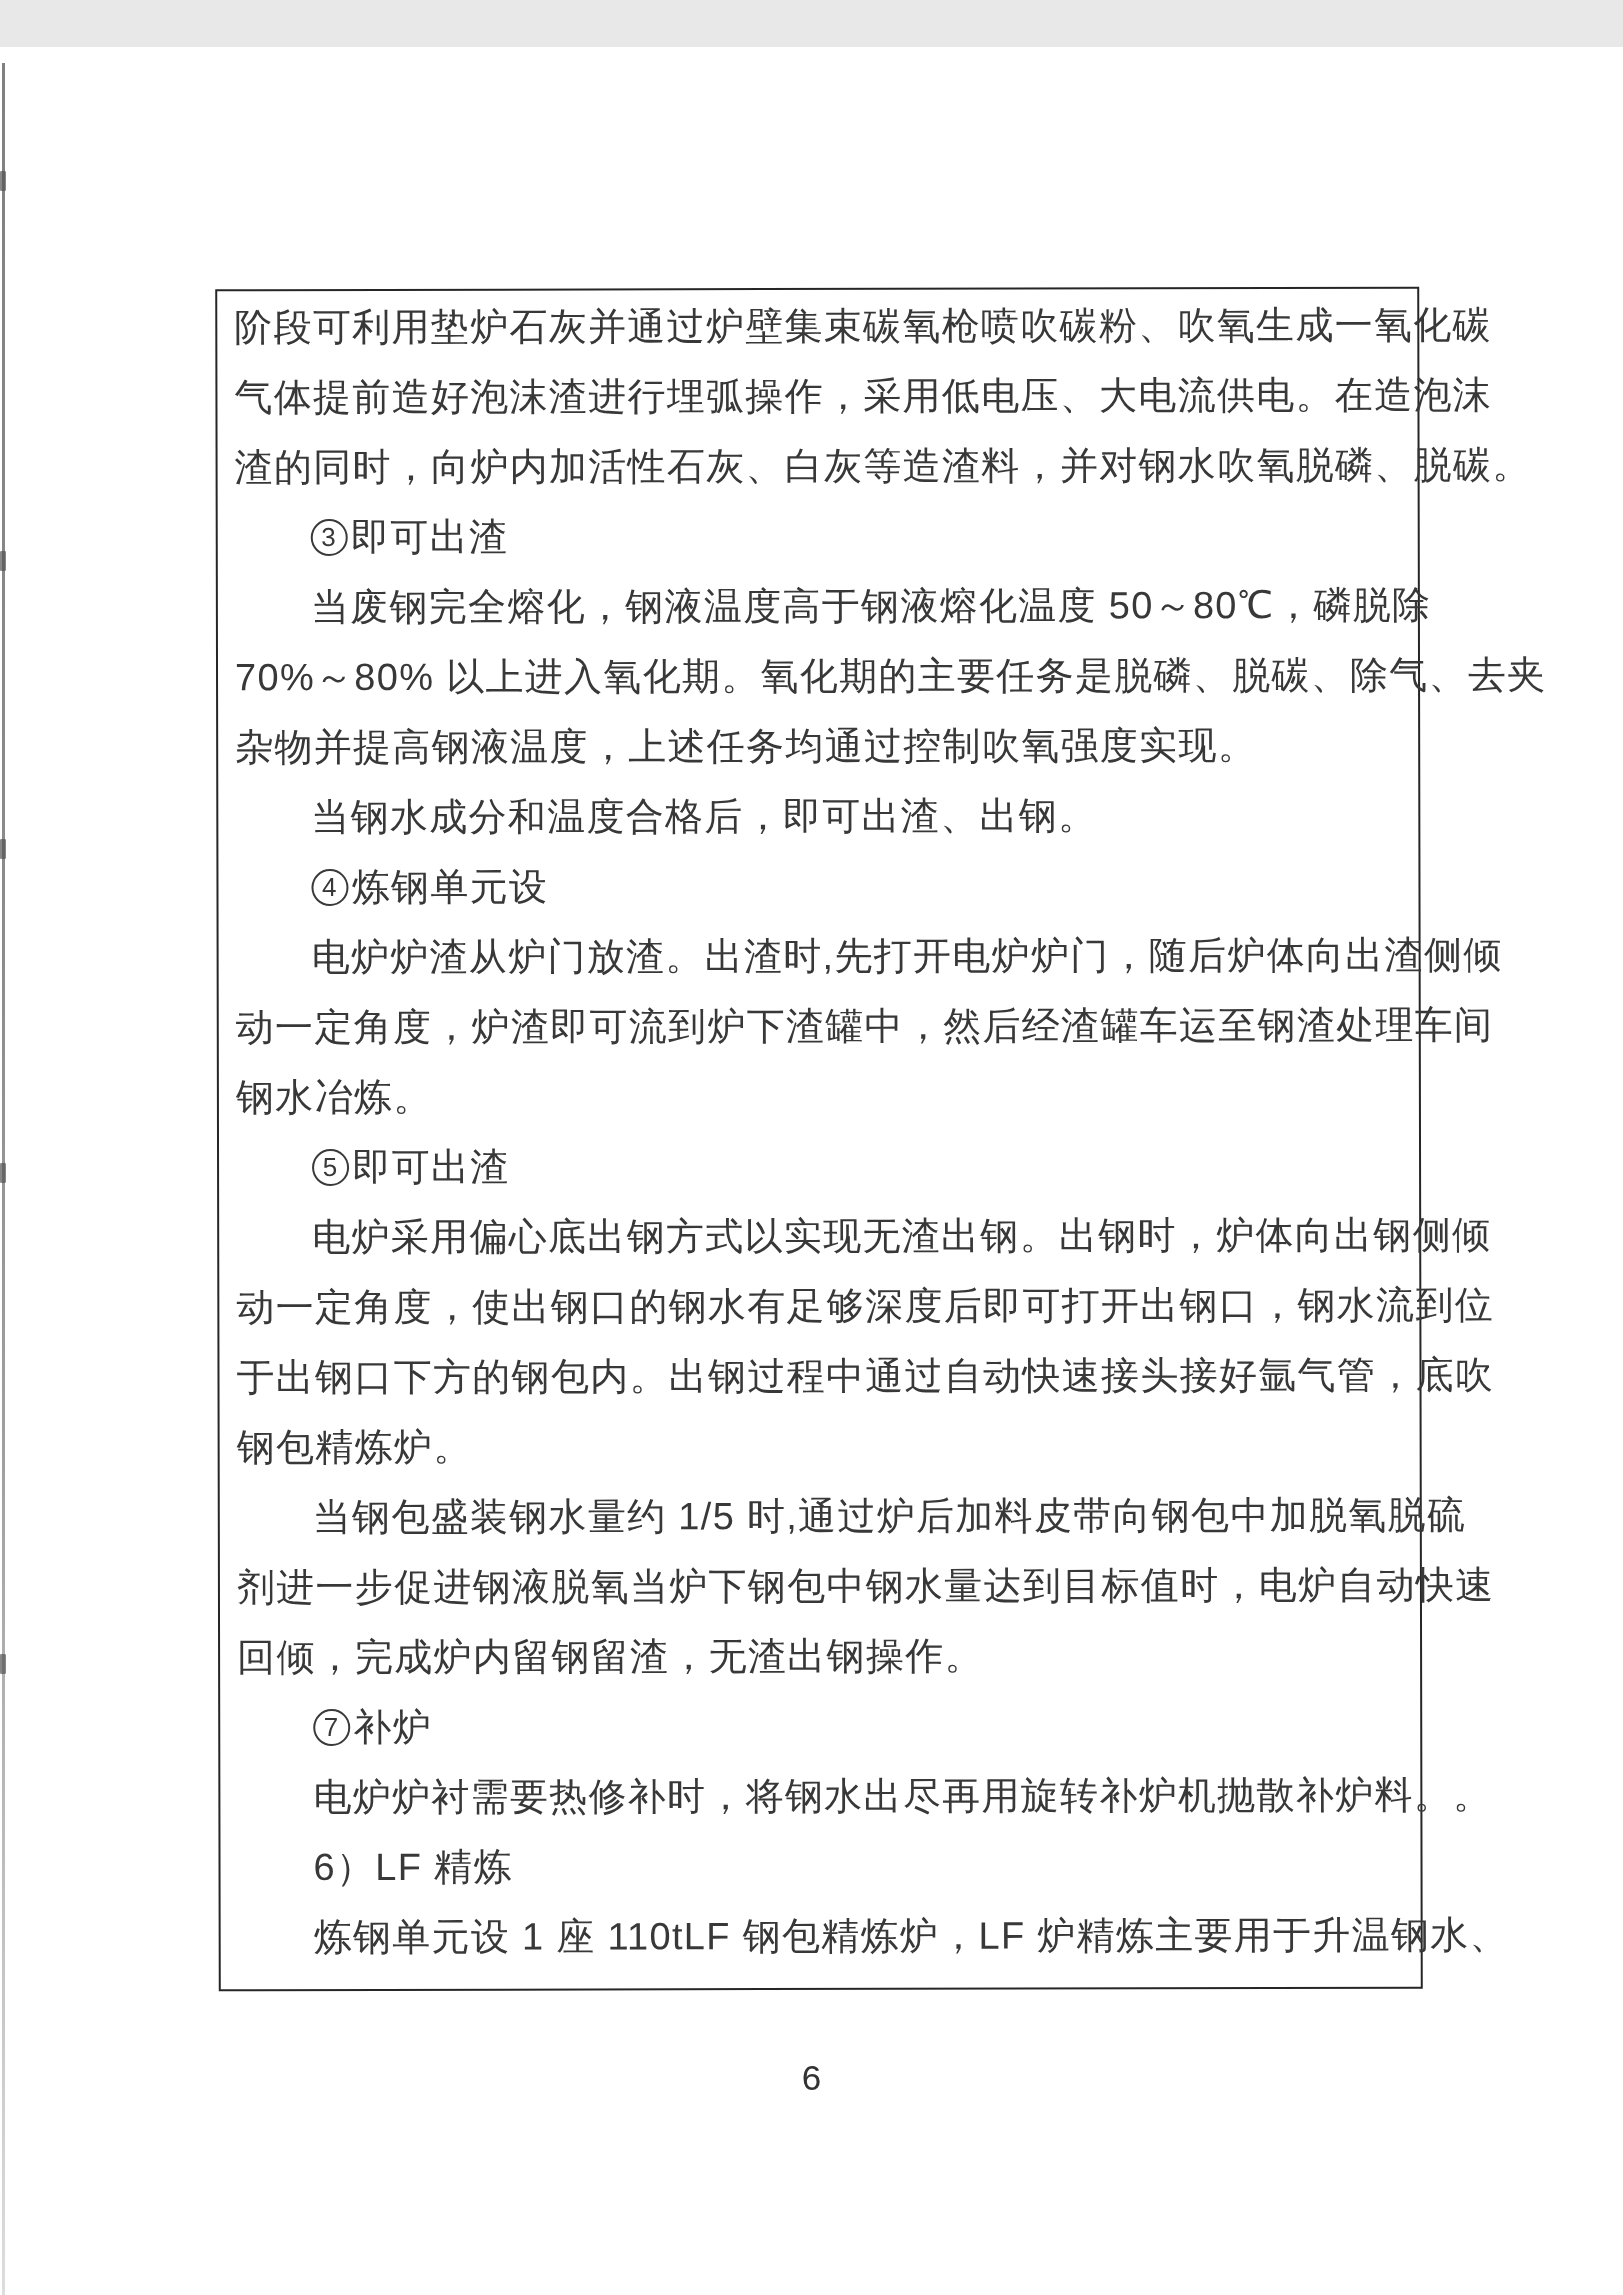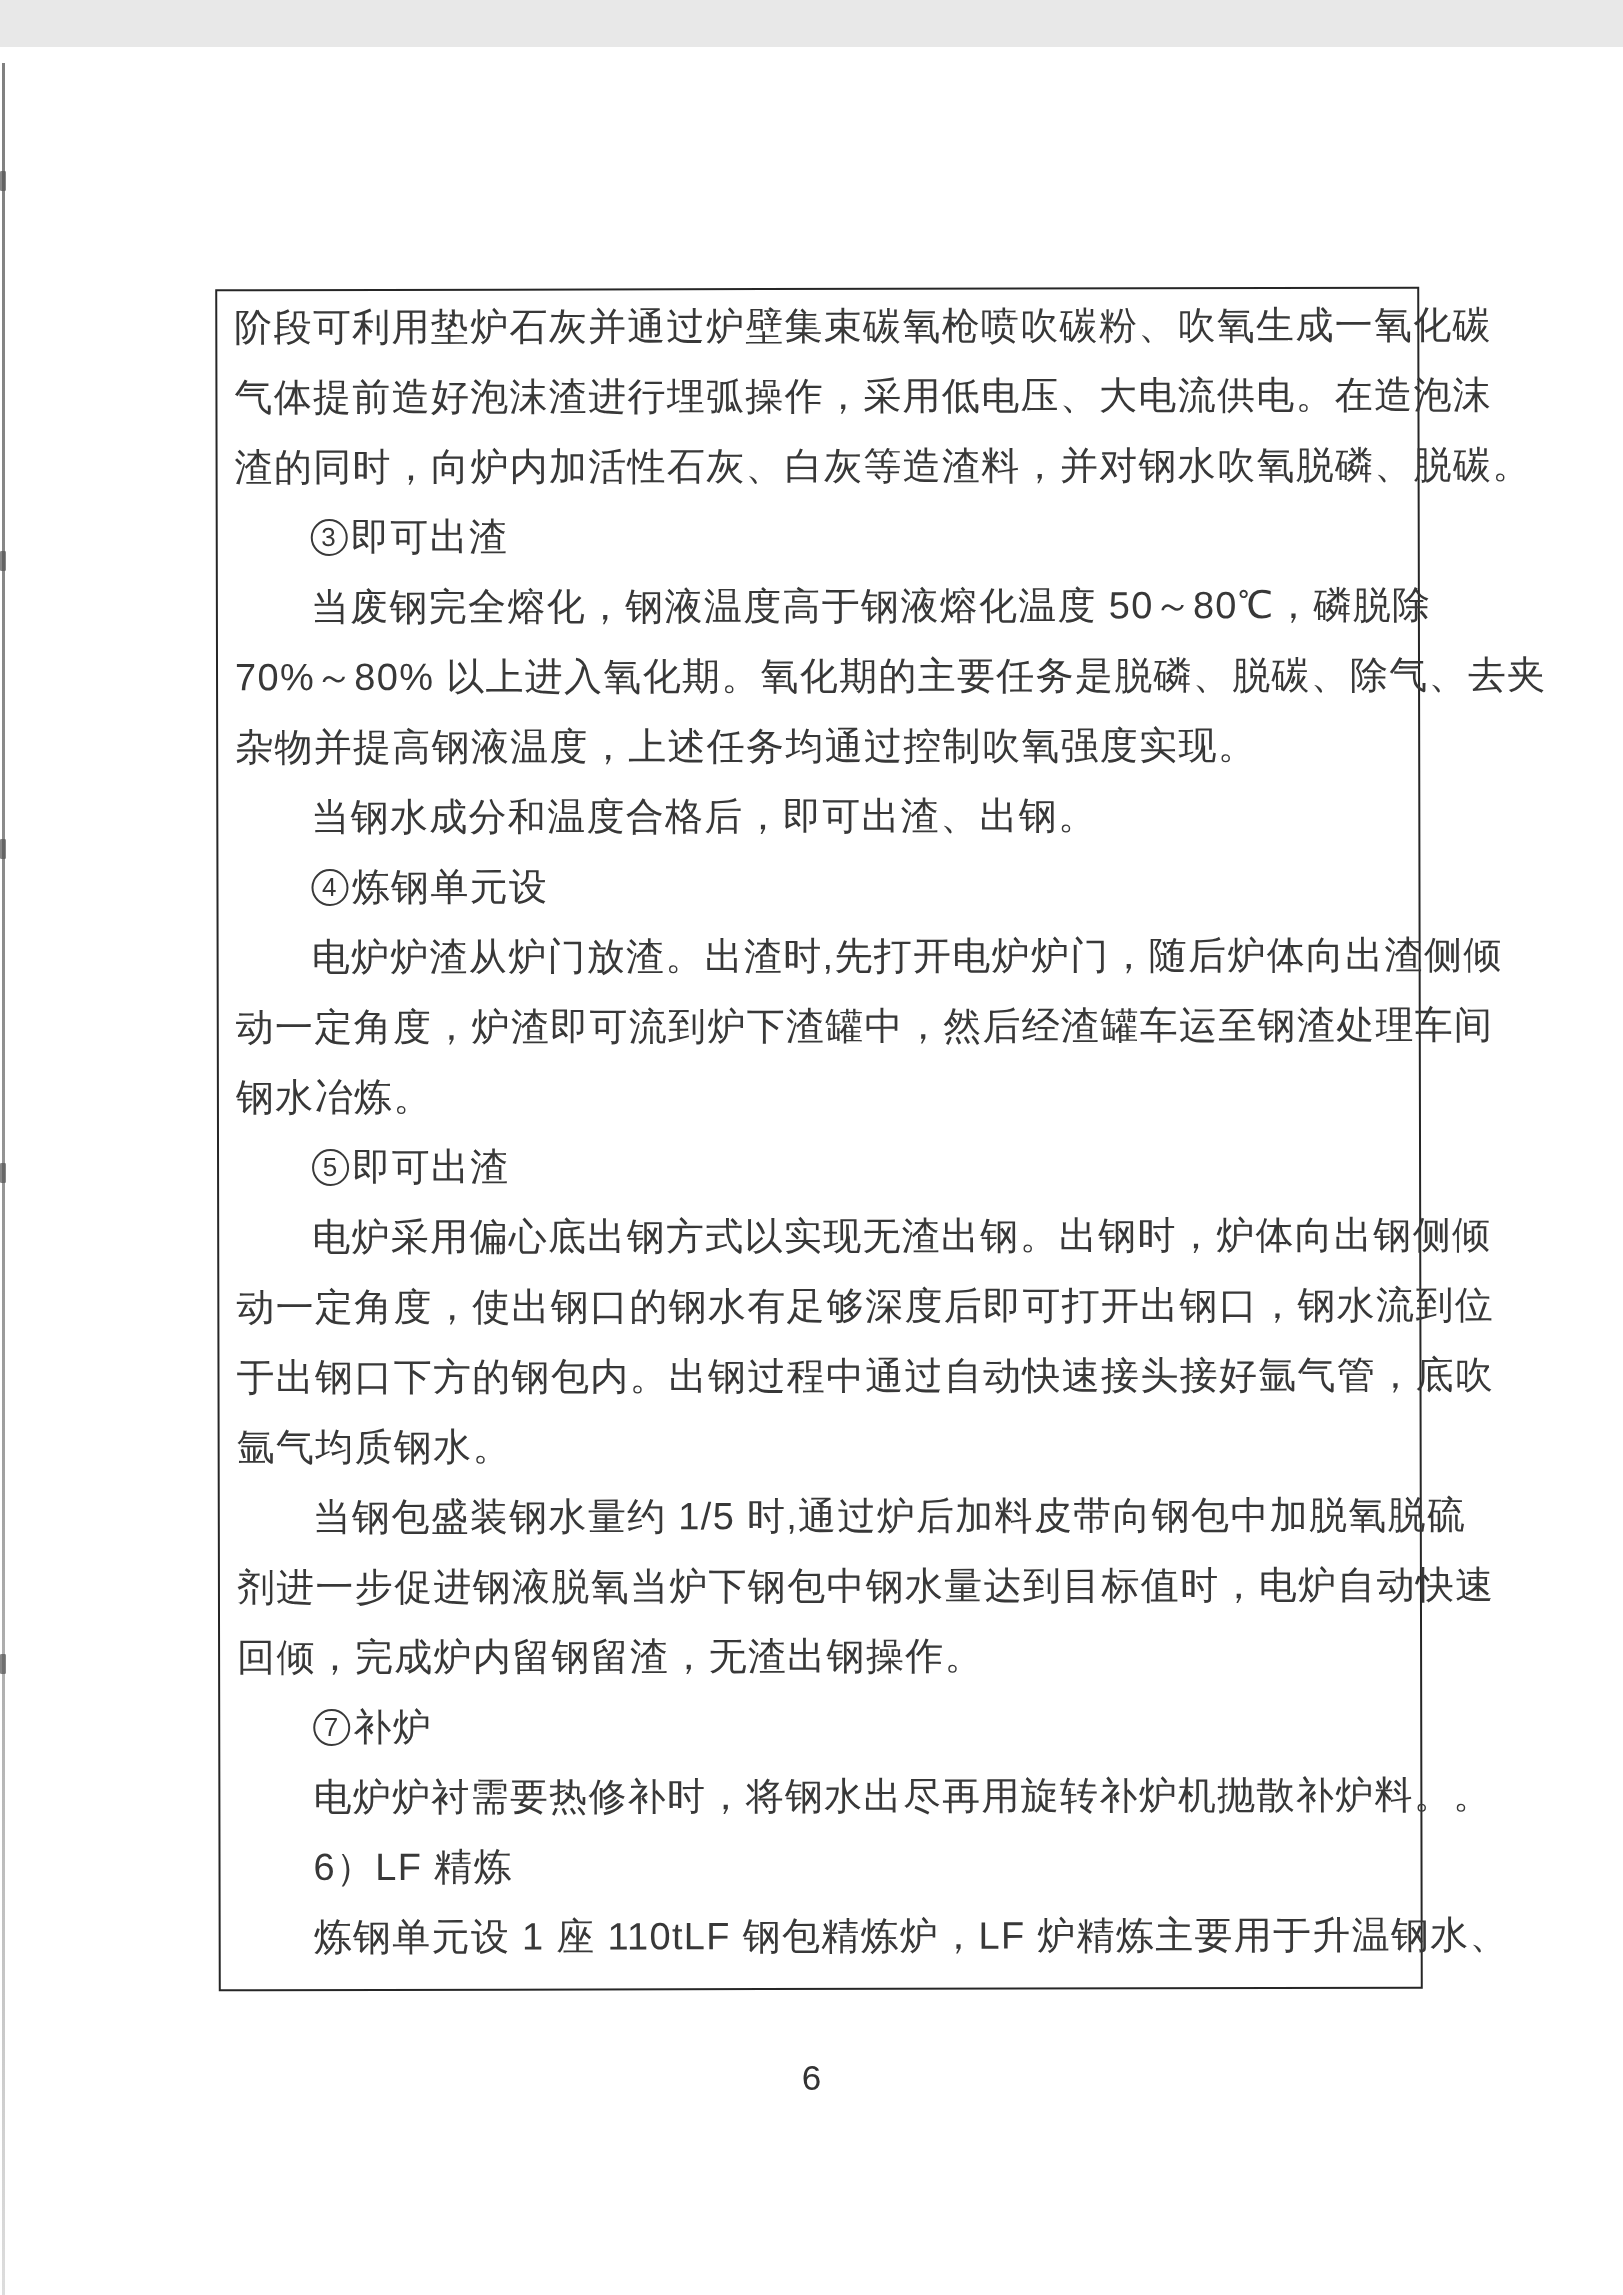--- a/index.html
+++ b/index.html
@@ -115,21 +115,21 @@
         <div class="line indent">
           <span>电炉采用偏心底出钢方式以实现无渣出钢。出钢时，炉体向出钢侧倾</span>
         </div>
         <div class="line">
           <span>动一定角度，使出钢口的钢水有足够深度后即可打开出钢口，钢水流到位</span>
         </div>
         <div class="line">
           <span>于出钢口下方的钢包内。出钢过程中通过自动快速接头接好氩气管，底吹</span>
         </div>
         <div class="line">
-          <span>氩气均质钢水。</span>
+          <span>钢包精炼炉。</span>
         </div>
         <div class="line indent">
           <span>当钢包盛装钢水量约 1/5 时,通过炉后加料皮带向钢包中加脱氧脱硫</span>
         </div>
         <div class="line">
           <span>剂进一步促进钢液脱氧当炉下钢包中钢水量达到目标值时，电炉自动快速</span>
         </div>
         <div class="line">
           <span>回倾，完成炉内留钢留渣，无渣出钢操作。</span>
         </div>

